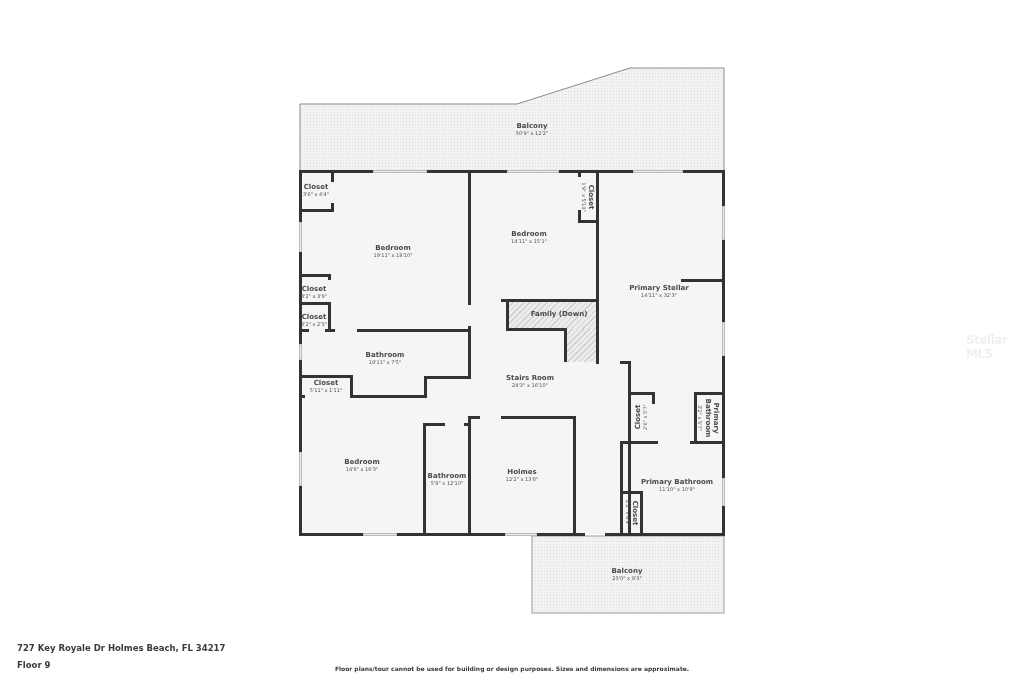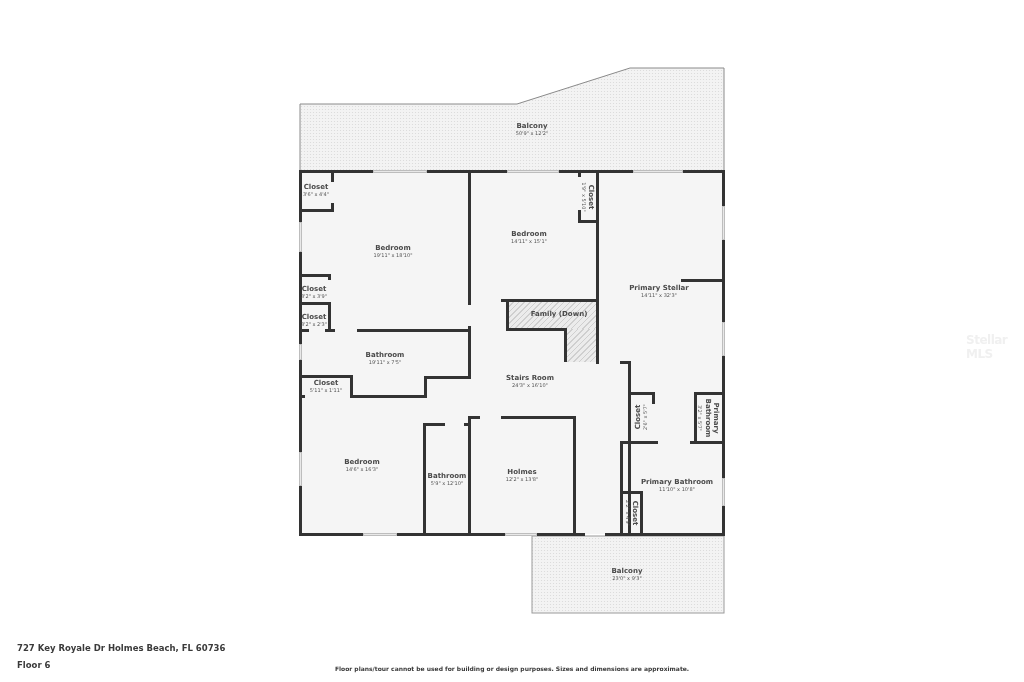--- a/index.html
+++ b/index.html
@@ -210,16 +210,16 @@
     <span class="name">Closet</span>
     <span class="dim">2'2" x 4'9"</span>
   </div>
   <div class="label" style="left:627px;top:574px;">
     <span class="name">Balcony</span>
     <span class="dim">23'0" x 9'3"</span>
   </div>
 
   <div class="watermark">Stellar MLS</div>
 
-  <div class="footer-address">727 Key Royale Dr Holmes Beach, FL 60736</div>
-  <div class="footer-floor">Floor 6</div>
+  <div class="footer-address">727 Key Royale Dr Holmes Beach, FL 34217</div>
+  <div class="footer-floor">Floor 9</div>
   <div class="disclaimer">Floor plans/tour cannot be used for building or design purposes. Sizes and dimensions are approximate.</div>
 </div>
 
 </body></html>

